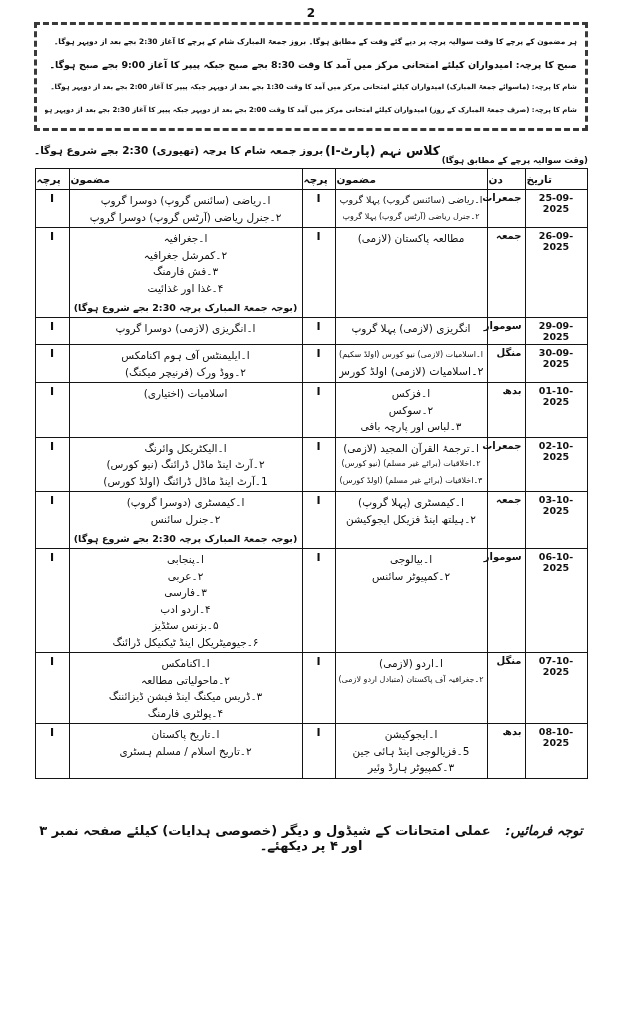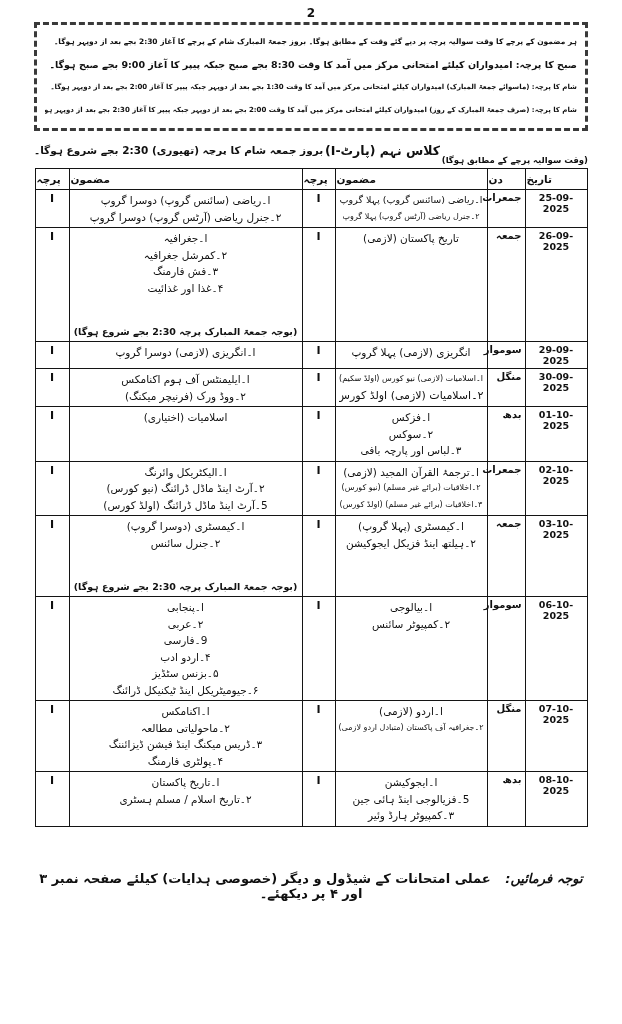--- a/index.html
+++ b/index.html
@@ -47,21 +47,21 @@
   }
   td.date-cell {
     direction:ltr; text-align:center;
     font-size:9.5px; font-weight:bold; letter-spacing:0px; padding-top:5px;
   }
   td.day-cell { text-align:right; font-size:10px; font-weight:bold; padding-top:5px; }
   td.subjects-cell { text-align:center; font-size:10.5px; }
   .subject-line { line-height:16.5px; white-space:nowrap; overflow:hidden; }
   td.paper-cell { text-align:center; font-size:11px; font-weight:bold; padding-top:4px; }
   .cell-note {
-    font-size:9.5px; font-weight:bold; line-height:14px; margin-top:29px;
+    font-size:9.5px; font-weight:bold; line-height:14px; margin-top:5px;
     white-space:nowrap; overflow:hidden;
   }
 
   .footer-note {
     direction:rtl; text-align:center;
     margin-top:44px; font-weight:bold; font-size:13px;
   }
   .footer-note .label { margin-left:10px;font-style:italic; }
 </style>
 </head>
@@ -115,21 +115,21 @@
           <td class="subjects-cell">
             <div class="subject-line fit">ا۔ریاضی (سائنس گروپ) دوسرا گروپ</div>
             <div class="subject-line fit">۲۔جنرل ریاضی (آرٹس گروپ) دوسرا گروپ</div>
           </td>
           <td class="paper-cell">I</td>
         </tr>
         <tr>
           <td class="date-cell">26-09-2025</td>
           <td class="day-cell">جمعہ</td>
           <td class="subjects-cell">
-            <div class="subject-line fit">تاریخ پاکستان (لازمی)</div>
+            <div class="subject-line fit">مطالعہ پاکستان (لازمی)</div>
           </td>
           <td class="paper-cell">I</td>
           <td class="subjects-cell">
             <div class="subject-line fit">ا۔جغرافیہ</div>
             <div class="subject-line fit">۲۔کمرشل جغرافیہ</div>
             <div class="subject-line fit">۳۔فش فارمنگ</div>
             <div class="subject-line fit">۴۔غذا اور غذائیت</div>
             <div class="cell-note fit">(بوجہ جمعۃ المبارک پرچہ 2:30 بجے شروع ہوگا)</div>
           </td>
           <td class="paper-cell">I</td>
@@ -179,21 +179,21 @@
           <td class="day-cell">جمعرات</td>
           <td class="subjects-cell">
             <div class="subject-line fit">ا۔ترجمۂ القرآن المجید (لازمی)</div>
             <div class="subject-line fit" style="font-size: 8px;">۲۔اخلاقیات (برائے غیر مسلم) (نیو کورس)</div>
             <div class="subject-line fit" style="font-size: 8px;">۳۔اخلاقیات (برائے غیر مسلم) (اولڈ کورس)</div>
           </td>
           <td class="paper-cell">I</td>
           <td class="subjects-cell">
             <div class="subject-line fit">ا۔الیکٹریکل وائرنگ</div>
             <div class="subject-line fit">۲۔آرٹ اینڈ ماڈل ڈرائنگ (نیو کورس)</div>
-            <div class="subject-line fit">5۔آرٹ اینڈ ماڈل ڈرائنگ (اولڈ کورس)</div>
+            <div class="subject-line fit">1۔آرٹ اینڈ ماڈل ڈرائنگ (اولڈ کورس)</div>
           </td>
           <td class="paper-cell">I</td>
         </tr>
         <tr>
           <td class="date-cell">03-10-2025</td>
           <td class="day-cell">جمعہ</td>
           <td class="subjects-cell">
             <div class="subject-line fit">ا۔کیمسٹری (پہلا گروپ)</div>
             <div class="subject-line fit">۲۔ہیلتھ اینڈ فزیکل ایجوکیشن</div>
           </td>
@@ -209,21 +209,21 @@
           <td class="date-cell">06-10-2025</td>
           <td class="day-cell">سوموار</td>
           <td class="subjects-cell">
             <div class="subject-line fit">ا۔بیالوجی</div>
             <div class="subject-line fit">۲۔کمپیوٹر سائنس</div>
           </td>
           <td class="paper-cell">I</td>
           <td class="subjects-cell">
             <div class="subject-line fit">ا۔پنجابی</div>
             <div class="subject-line fit">۲۔عربی</div>
-            <div class="subject-line fit">9۔فارسی</div>
+            <div class="subject-line fit">۳۔فارسی</div>
             <div class="subject-line fit">۴۔اردو ادب</div>
             <div class="subject-line fit">۵۔بزنس سٹڈیز</div>
             <div class="subject-line fit">۶۔جیومیٹریکل اینڈ ٹیکنیکل ڈرائنگ</div>
           </td>
           <td class="paper-cell">I</td>
         </tr>
         <tr>
           <td class="date-cell">07-10-2025</td>
           <td class="day-cell">منگل</td>
           <td class="subjects-cell">

